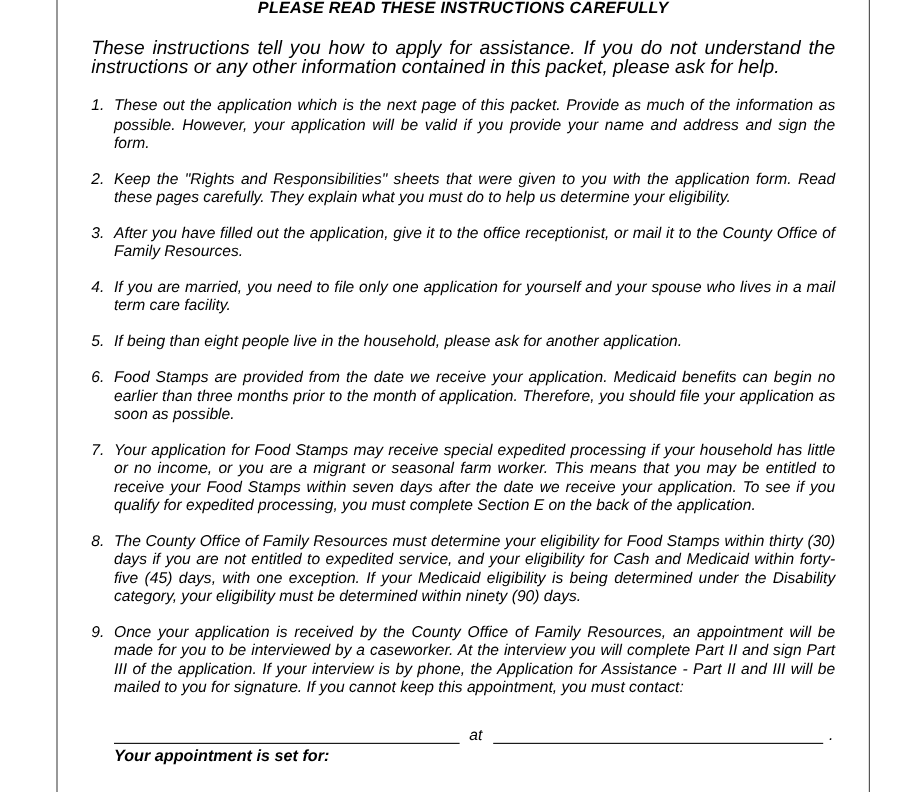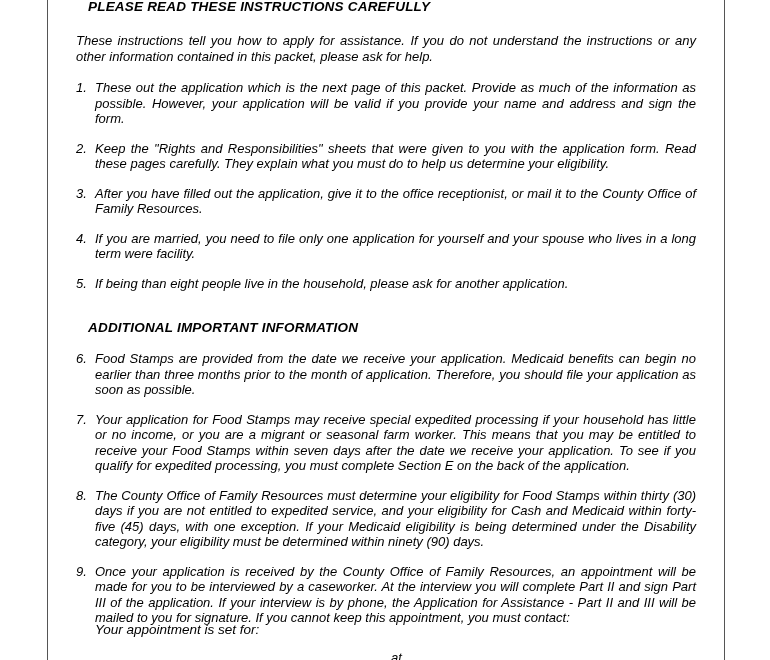--- a/index.html
+++ b/index.html
@@ -35,34 +35,35 @@
   .page-rule.right { left: 724px; }
 
   .content {
     position: absolute;
     left: 76px;
     top: 0;
     width: 620px;   
   }
 
   .section-heading {
+    text-align: center;
     font-weight: bold;
     font-style: italic;
     font-size: 13.5px;
     letter-spacing: .2px;
     line-height: 16px;
     margin: 12px;
     padding: 0;
   }
   #heading-main { margin-top: -1px; }
   #heading-additional { margin-top: 29px; }
 
   .intro {
     font-style: italic;
-    font-size: 13px;
+    font-size: 16px;
     line-height: 15.5px;
     text-align: justify;
     margin: 18px 0 0 0;
   }
 
   ol.numbered {
     list-style: none;
     margin: 0;
     padding: 0;
   }
@@ -111,21 +112,21 @@
     padding: 0 9px 0 8px;
     font-style: italic;
   }
   .fill-period {
     padding-left: 5px;
     font-style: italic;
   }
 
   .appointment-line {
     font-style: italic;
-    font-weight: normal;
+    font-weight: bold;
     font-size: 13.5px;
     line-height: 16px;
     margin: 0;
     padding-left: 19px;
     position: absolute;
     top: 622px;
     left: 76px;
   }
 </style>
 </head>
@@ -150,29 +151,28 @@
       <li>
         <span class="num">2.</span>
         <span class="body">Keep the "Rights and Responsibilities" sheets that were given to you with the application form. Read these pages carefully. They explain what you must do to help us determine your eligibility.</span>
       </li>
       <li>
         <span class="num">3.</span>
         <span class="body">After you have filled out the application, give it to the office receptionist, or mail it to the County Office of Family Resources.</span>
       </li>
       <li>
         <span class="num">4.</span>
-        <span class="body">If you are married, you need to file only one application for yourself and your spouse who lives in a long term were facility.</span>
+        <span class="body">If you are married, you need to file only one application for yourself and your spouse who lives in a mail term care facility.</span>
       </li>
       <li>
         <span class="num">5.</span>
         <span class="body">If being than eight people live in the household, please ask for another application.</span>
       </li>
     </ol>
 
-    <h2 class="section-heading" id="heading-additional">ADDITIONAL IMPORTANT INFORMATION</h2>
 
     <ol class="numbered" id="list-additional">
       <li>
         <span class="num">6.</span>
         <span class="body">Food Stamps are provided from the date we receive your application. Medicaid benefits can begin no earlier than three months prior to the month of application. Therefore, you should file your application as soon as possible.</span>
       </li>
       <li>
         <span class="num">7.</span>
         <span class="body">Your application for Food Stamps may receive special expedited processing if your household has little or no income, or you are a migrant or seasonal farm worker. This means that you may be entitled to receive your Food Stamps within seven days after the date we receive your application. To see if you qualify for expedited processing, you must complete Section E on the back of the application.</span>
       </li>

